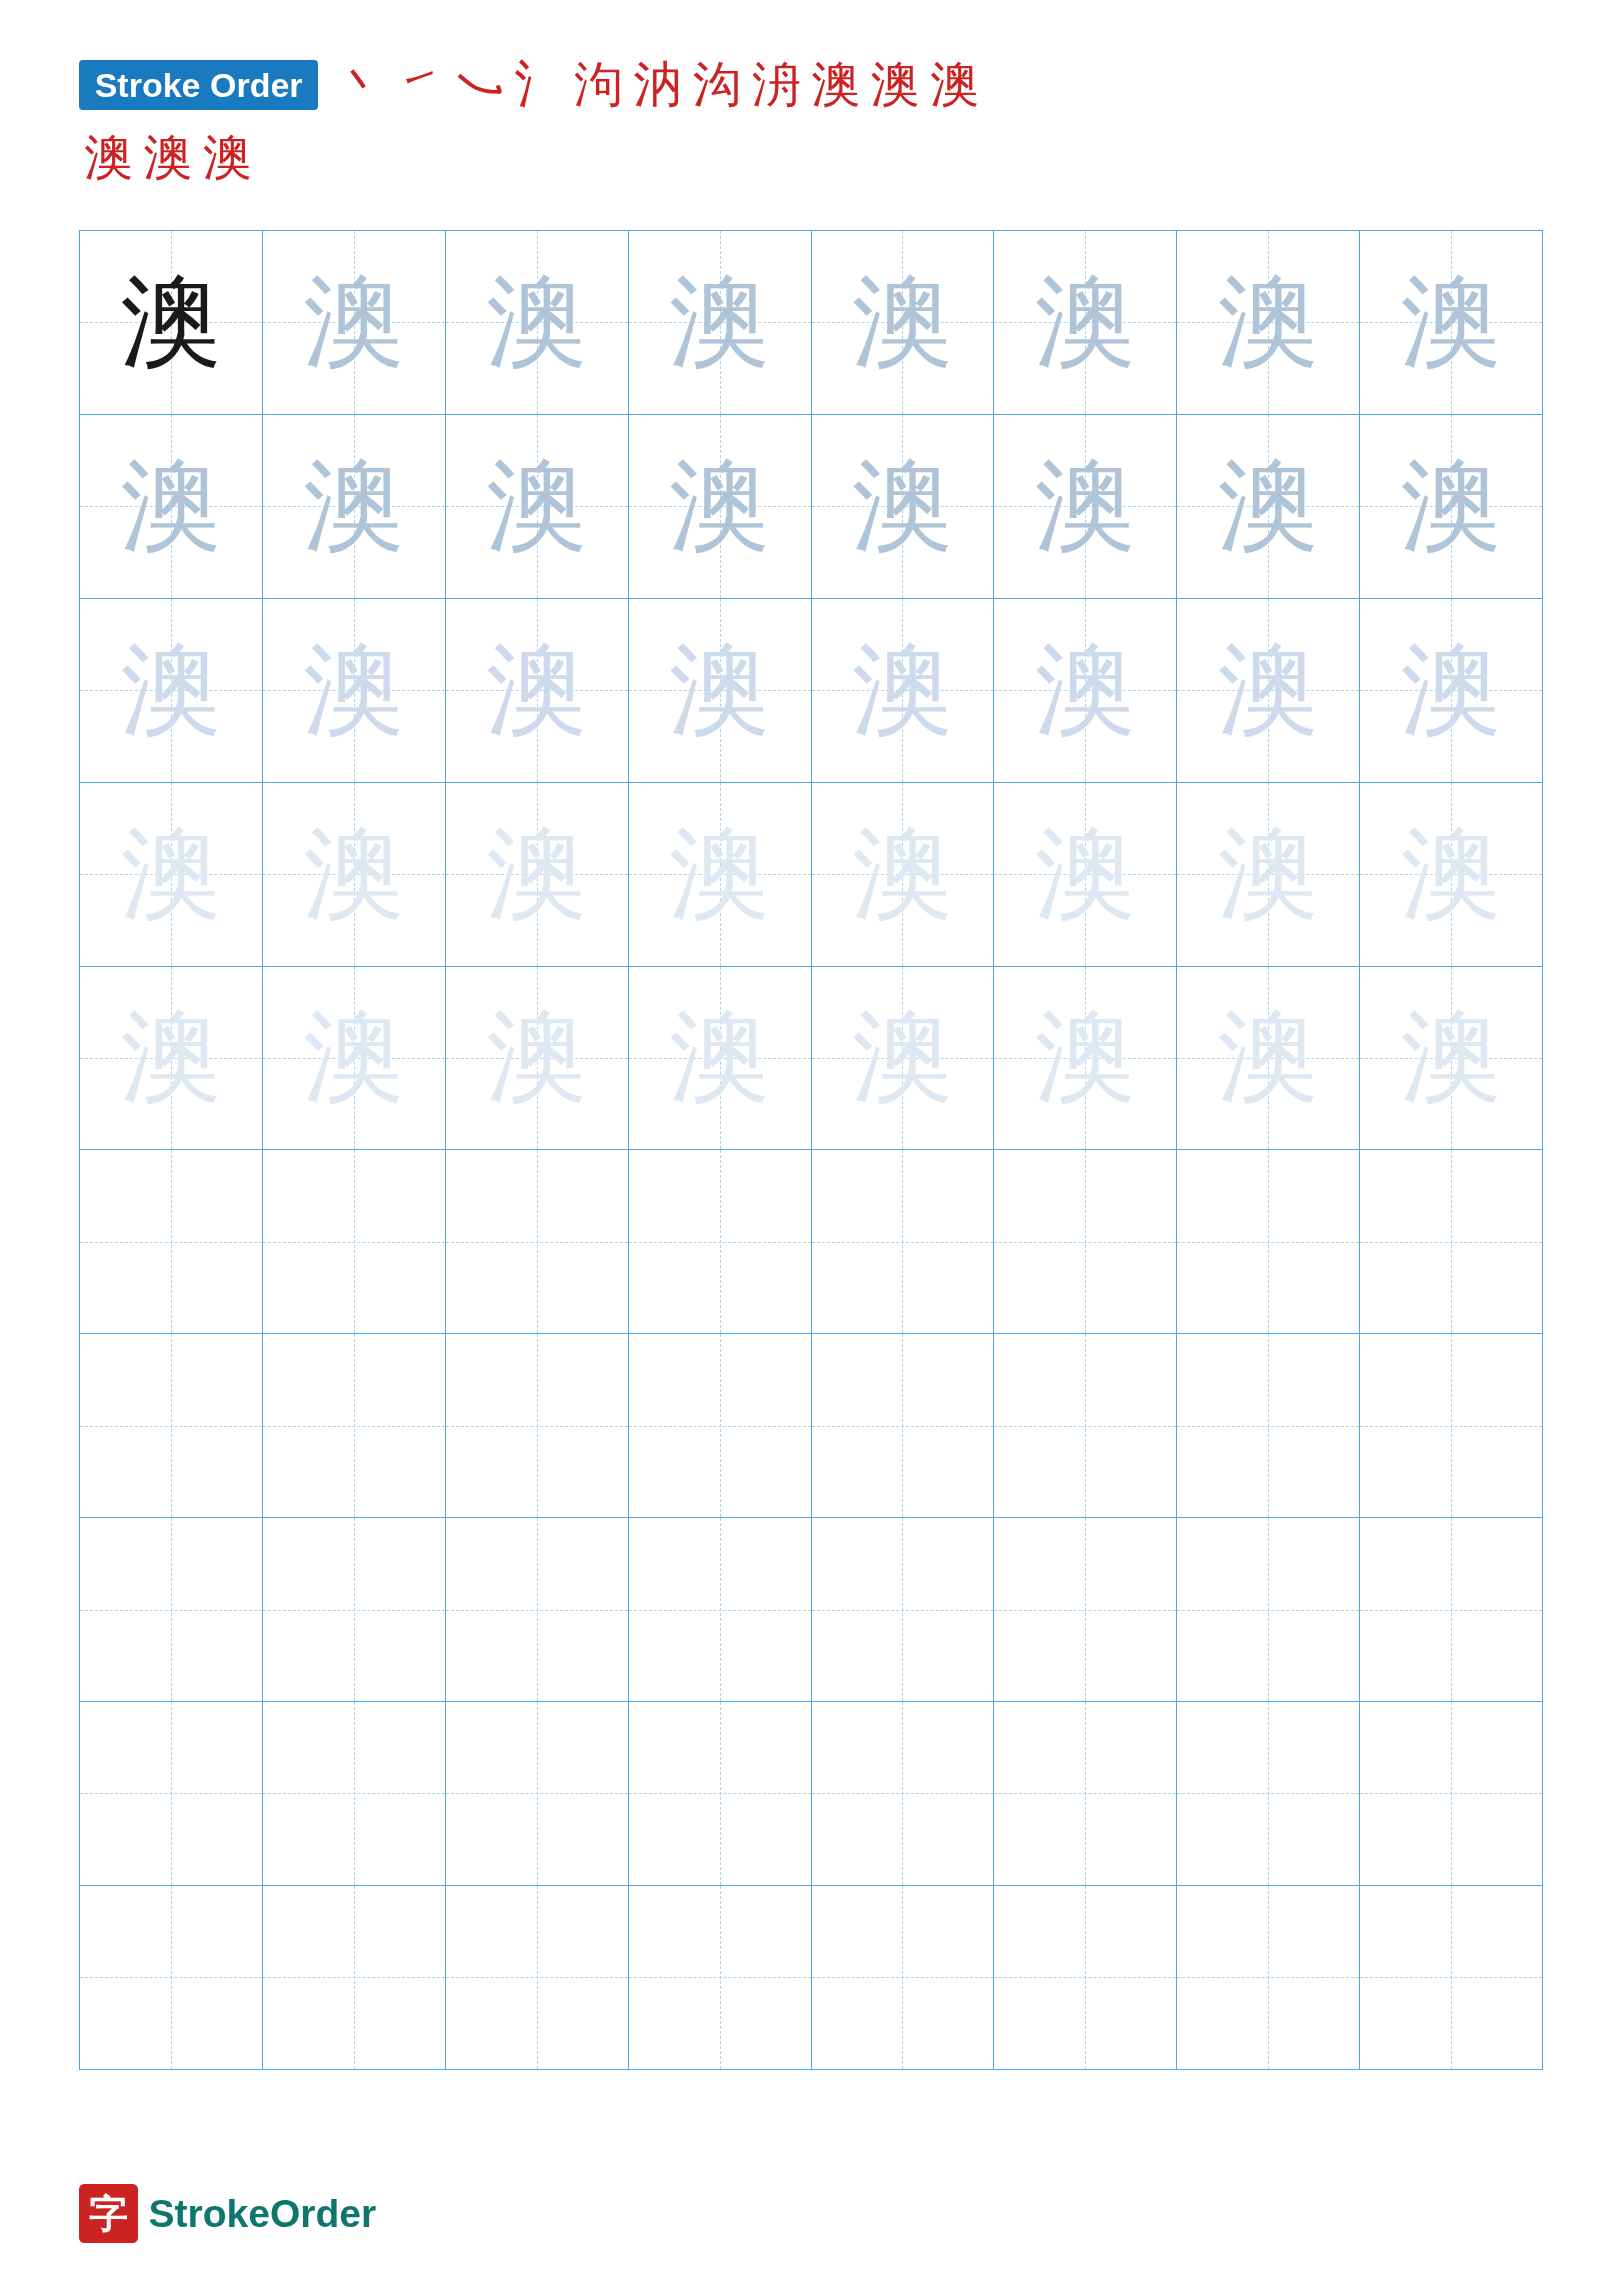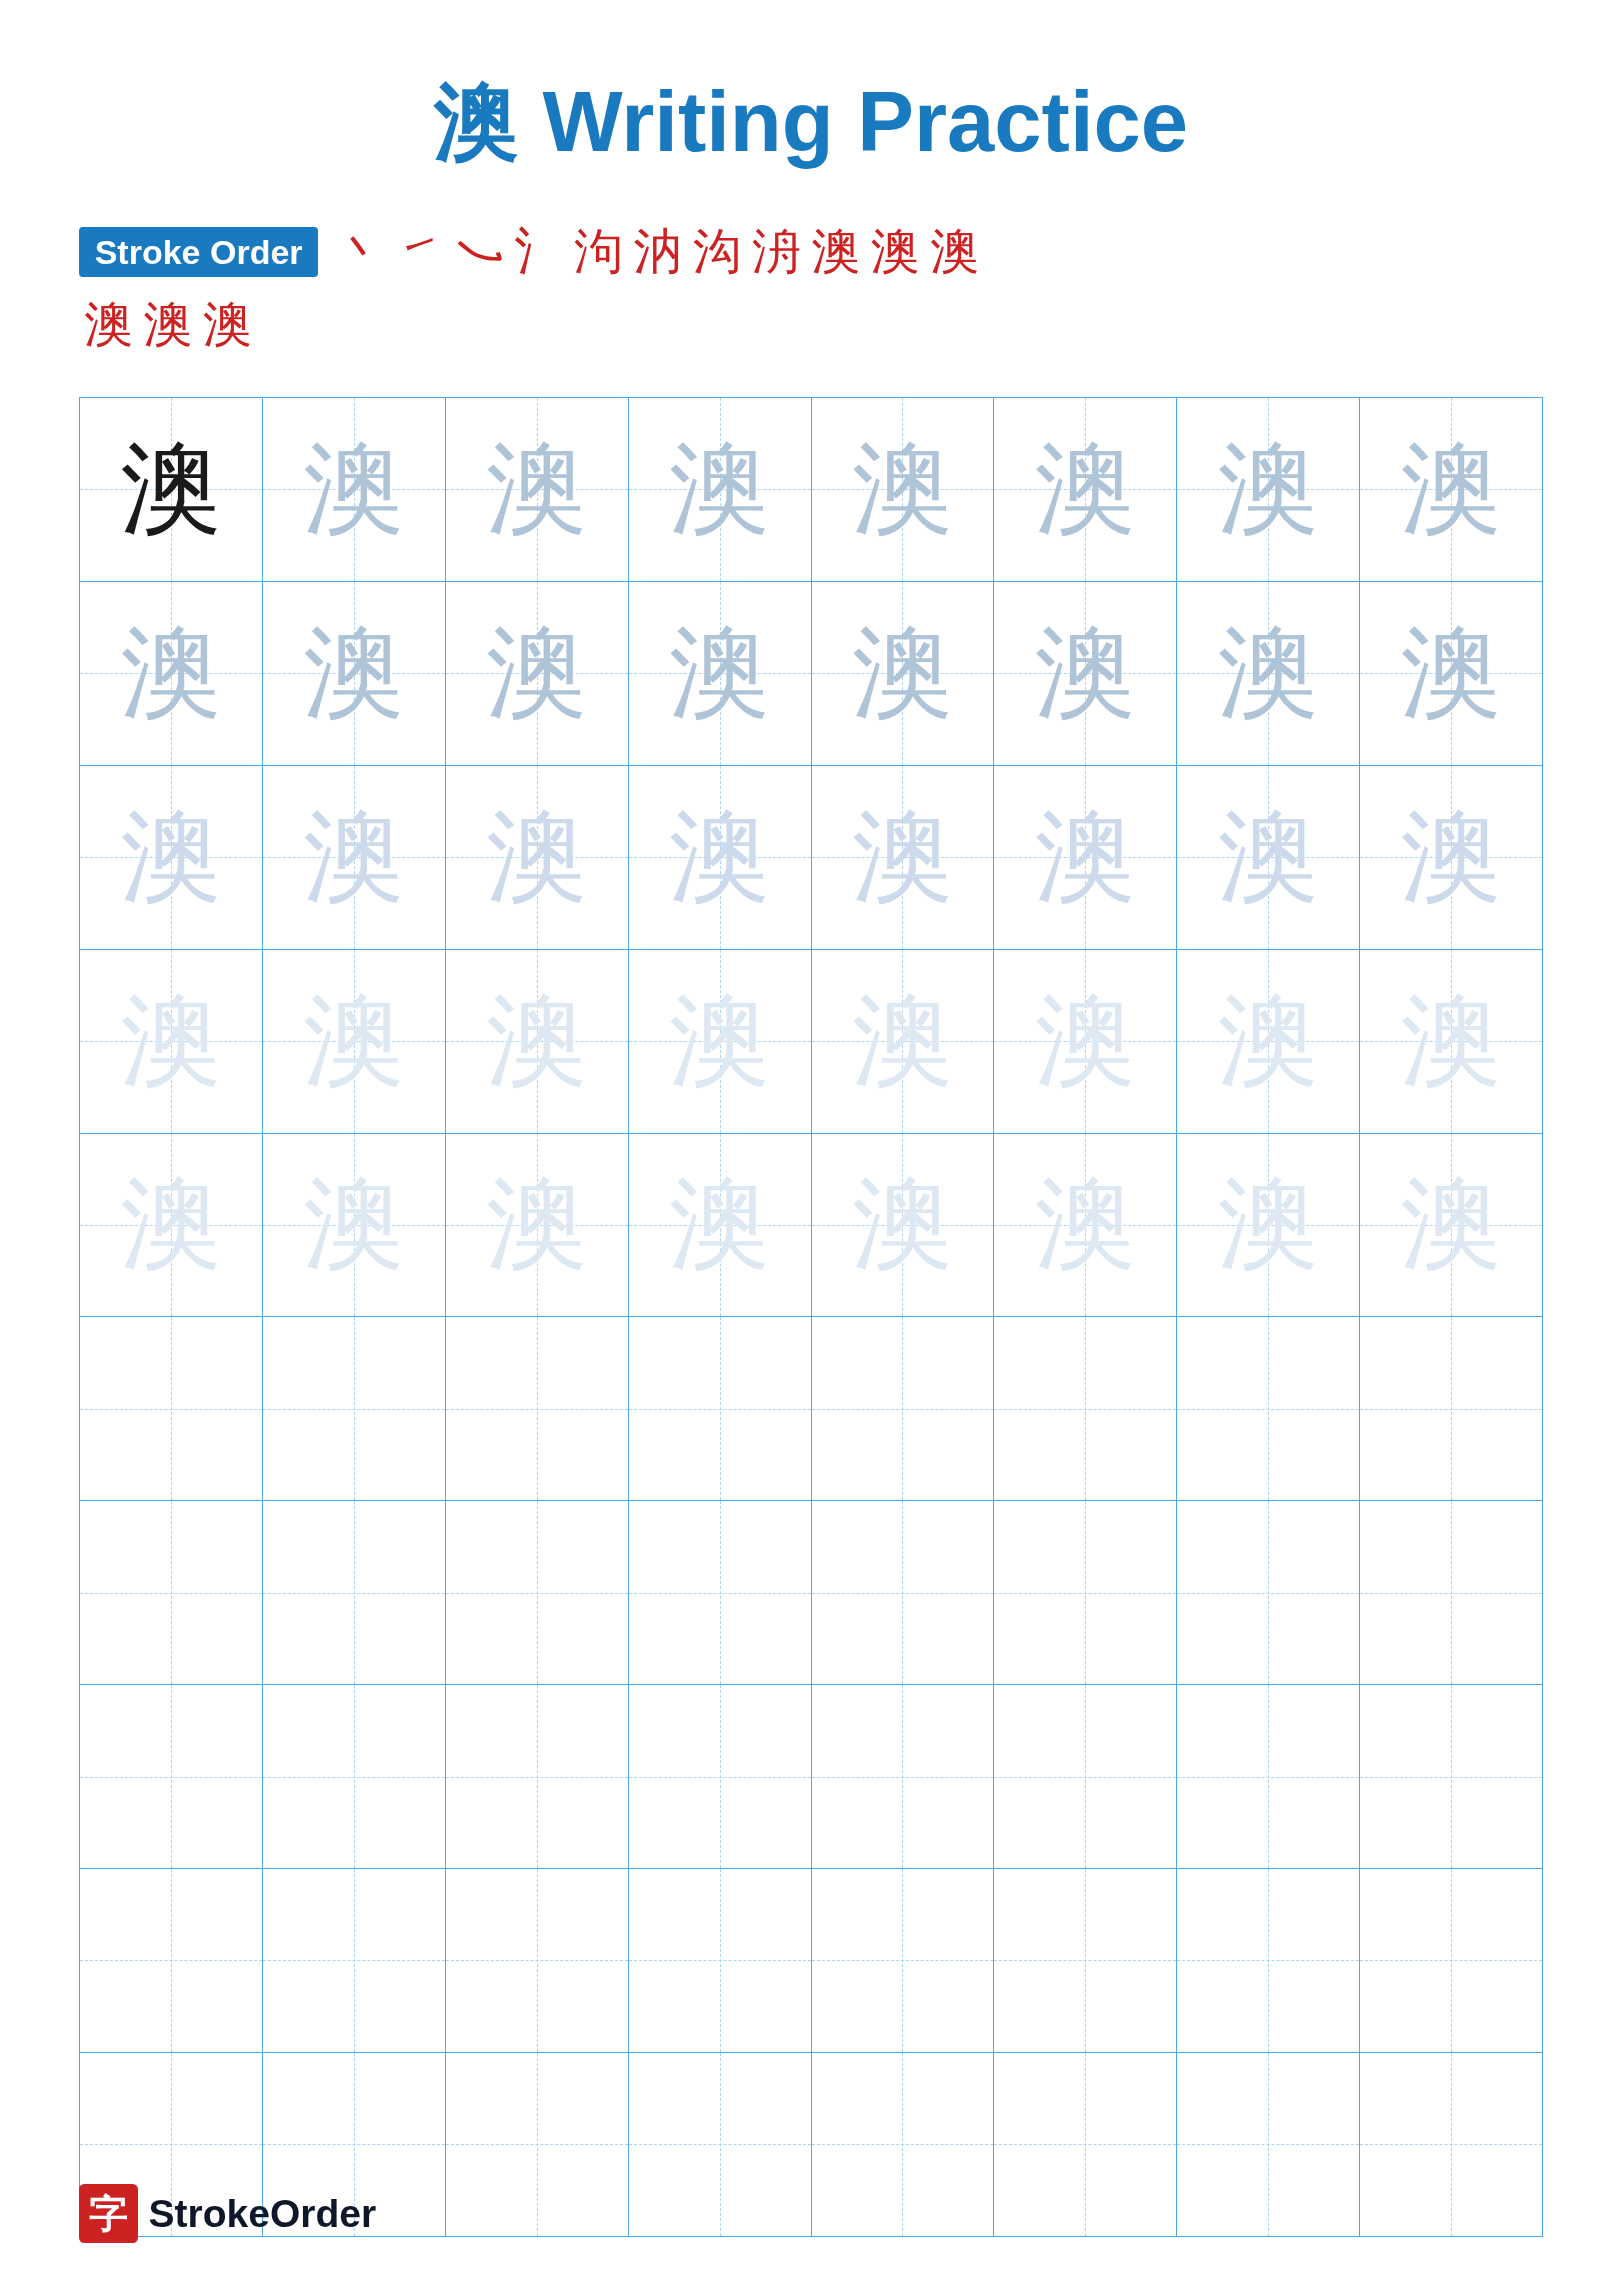--- a/index.html
+++ b/index.html
@@ -202,31 +202,28 @@
     }
 
     .footer-logo-text {
       color: #333;
       font-size: 39px;
       font-family: Arial, sans-serif;
       font-weight: bold;
     }
 
     .footer-logo-text span {
-      color: #0f172a;
+      color: #0f766e;
     }
   </style>
 </head>
 <body>
 
 <div class="page">
 
-  <div class="title">
-    <span class="chinese-char">澳</span><span> Writing Practice</span>
-  </div>
 
   <div class="stroke-order-section">
     <div class="stroke-order-row">
       <span class="stroke-order-badge">Stroke Order</span>
       <div class="stroke-sequence">
         <span class="stroke-char stroke-char-red">丶</span>
         <span class="stroke-char stroke-char-red">㇀</span>
         <span class="stroke-char stroke-char-red">㇃</span>
         <span class="stroke-char stroke-char-red">氵</span>
         <span class="stroke-char stroke-char-red">泃</span>

